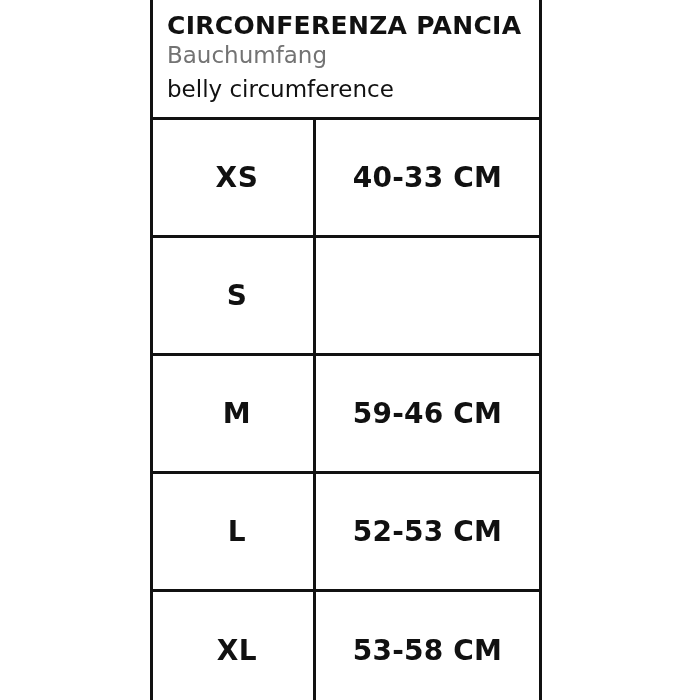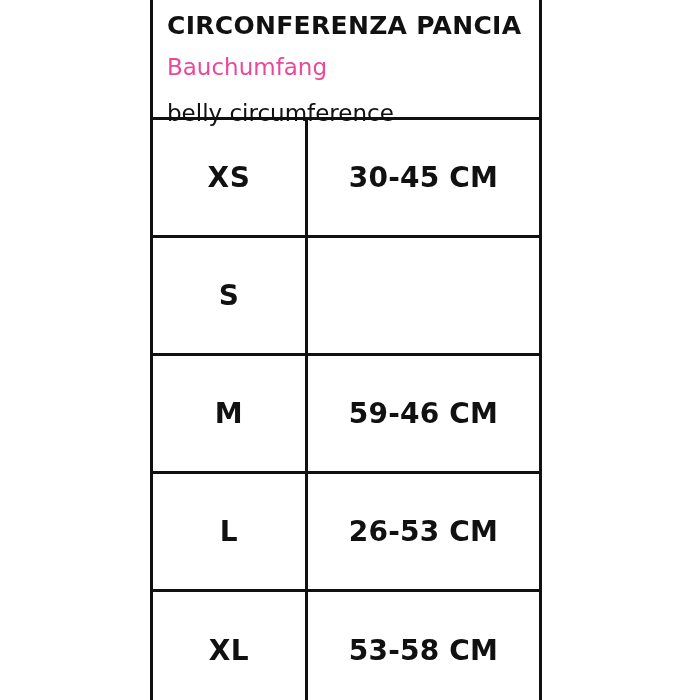--- a/index.html
+++ b/index.html
@@ -51,38 +51,39 @@
     letter-spacing: 0.3px;
     line-height: 1.12;
     color: #111111;
     white-space: nowrap;
   }
   .title-de {
     font-family: "DejaVu Sans", sans-serif;
     font-weight: normal;
     font-size: 23px;
     line-height: 1.25;
-    color: #ec4899;
-    margin-top: 13px;
+    color: #737373;
+    margin-top: 1px;
   }
   .title-en {
     font-family: "DejaVu Sans", sans-serif;
     font-weight: normal;
     font-size: 23px;
     line-height: 1.25;
     color: #111111;
-    margin-top: 17px;
+    margin-top: 5px;
   }
 
   .row {
     display: flex;
     width: 100%;
     height: 118px;
     border-bottom: 3px solid #111111;
     box-sizing: border-box;
+    padding-left: 8px;
   }
   .row.last {
     border-bottom: none;
     height: 116px;
   }
 
   .cell {
     display: flex;
     align-items: center;
     justify-content: center;
@@ -112,35 +113,35 @@
   <div class="size-table">
 
     <div class="header-cell">
       <div class="title-it">CIRCONFERENZA PANCIA</div>
       <div class="title-de">Bauchumfang</div>
       <div class="title-en">belly circumference</div>
     </div>
 
     <div class="row">
       <div class="cell cell-size">XS</div>
-      <div class="cell cell-value">30-45 CM</div>
+      <div class="cell cell-value">40-33 CM</div>
     </div>
 
     <div class="row">
       <div class="cell cell-size">S</div>
     </div>
 
     <div class="row">
       <div class="cell cell-size">M</div>
       <div class="cell cell-value">59-46 CM</div>
     </div>
 
     <div class="row">
       <div class="cell cell-size">L</div>
-      <div class="cell cell-value">26-53 CM</div>
+      <div class="cell cell-value">52-53 CM</div>
     </div>
 
     <div class="row last">
       <div class="cell cell-size">XL</div>
       <div class="cell cell-value">53-58 CM</div>
     </div>
 
   </div>
 </div>
 

